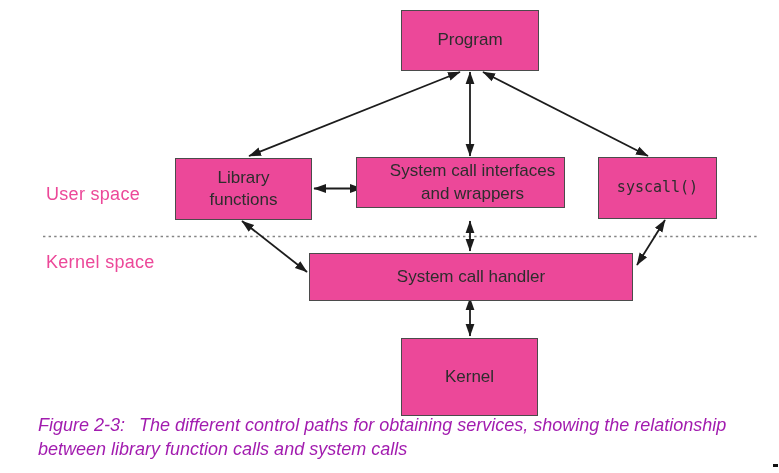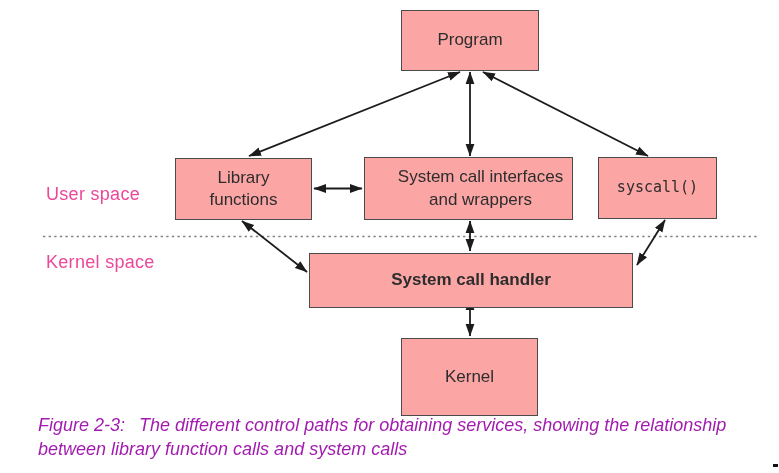--- a/index.html
+++ b/index.html
@@ -19,39 +19,39 @@
     position: absolute;
     left: 0;
     top: 0;
     width: 779px;
     height: 473px;
   }
   .box {
     position: absolute;
     box-sizing: border-box;
     border: 1.6px solid #4b4b4b;
-    background: #fca5a5;
+    background: #ec4899;
     display: flex;
     align-items: center;
     justify-content: center;
     text-align: center;
     font-size: 17px;
     line-height: 1.3;
     color: #2d2d2d;
     white-space: pre-line;
   }
   .box.mono {
     font-family: "DejaVu Sans Mono", monospace;
     font-size: 15px;
   }
   #program-box  { left: 401px; top: 10px;  width: 138px; height: 61px; }
   #library-box  { left: 175px; top: 158px; width: 137px; height: 62px; }
-  #sci-box      { left: 364px; top: 157px; width: 209px; height: 63px; padding-left: 24px; }
+  #sci-box      { left: 356px; top: 157px; width: 209px; height: 51px; padding-left: 24px; }
   #syscall-box  { left: 598px; top: 157px; width: 119px; height: 62px; text-align: right; }
-  #handler-box  { left: 309px; top: 253px; width: 324px; height: 55px; font-weight: bold; }
+  #handler-box  { left: 309px; top: 253px; width: 324px; height: 48px; }
   #kernel-box   { left: 401px; top: 338px; width: 137px; height: 78px; }
   .region-label {
     position: absolute;
     left: 46px;
     font-size: 18px;
     color: #ec4899;
     letter-spacing: 0.3px;
   }
   #user-space-label   { top: 184px; }
   #kernel-space-label { top: 252px; }

